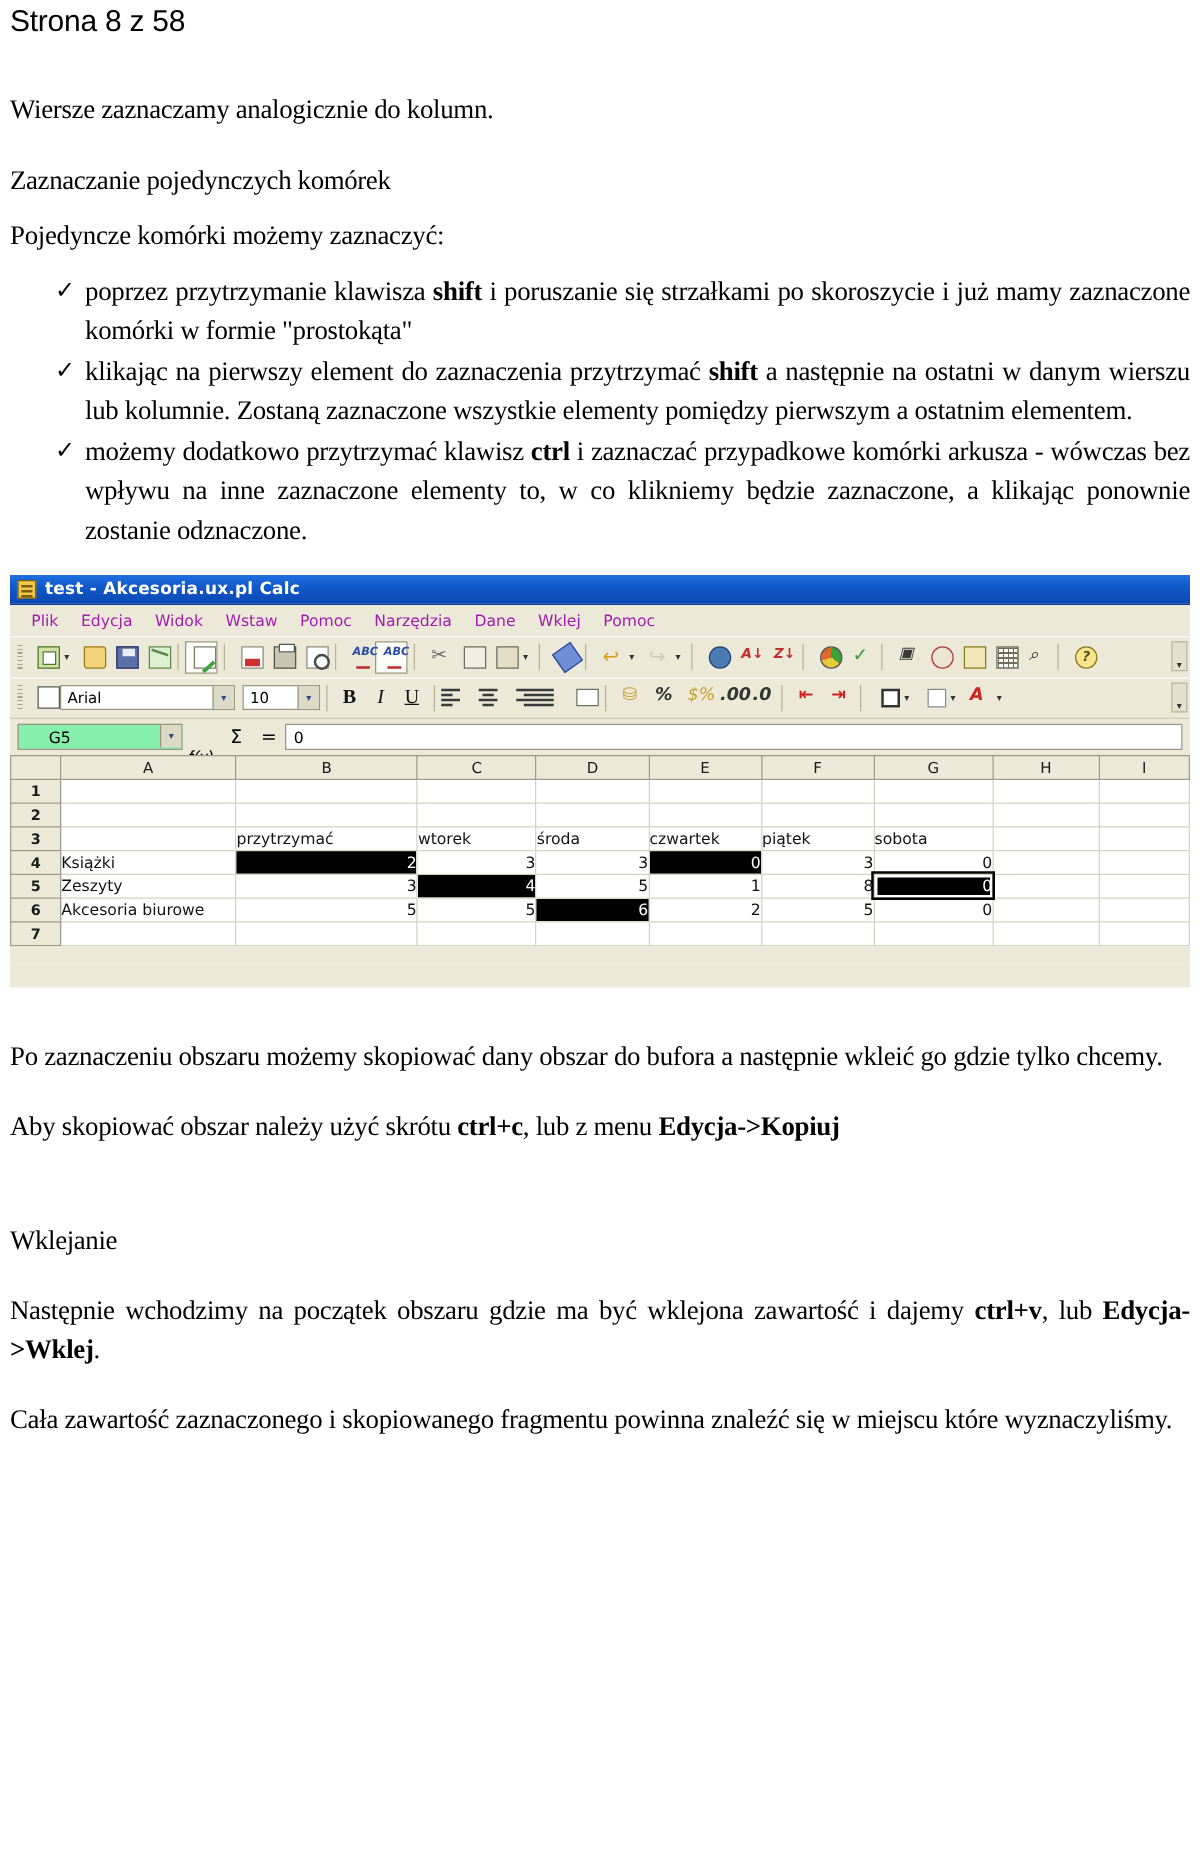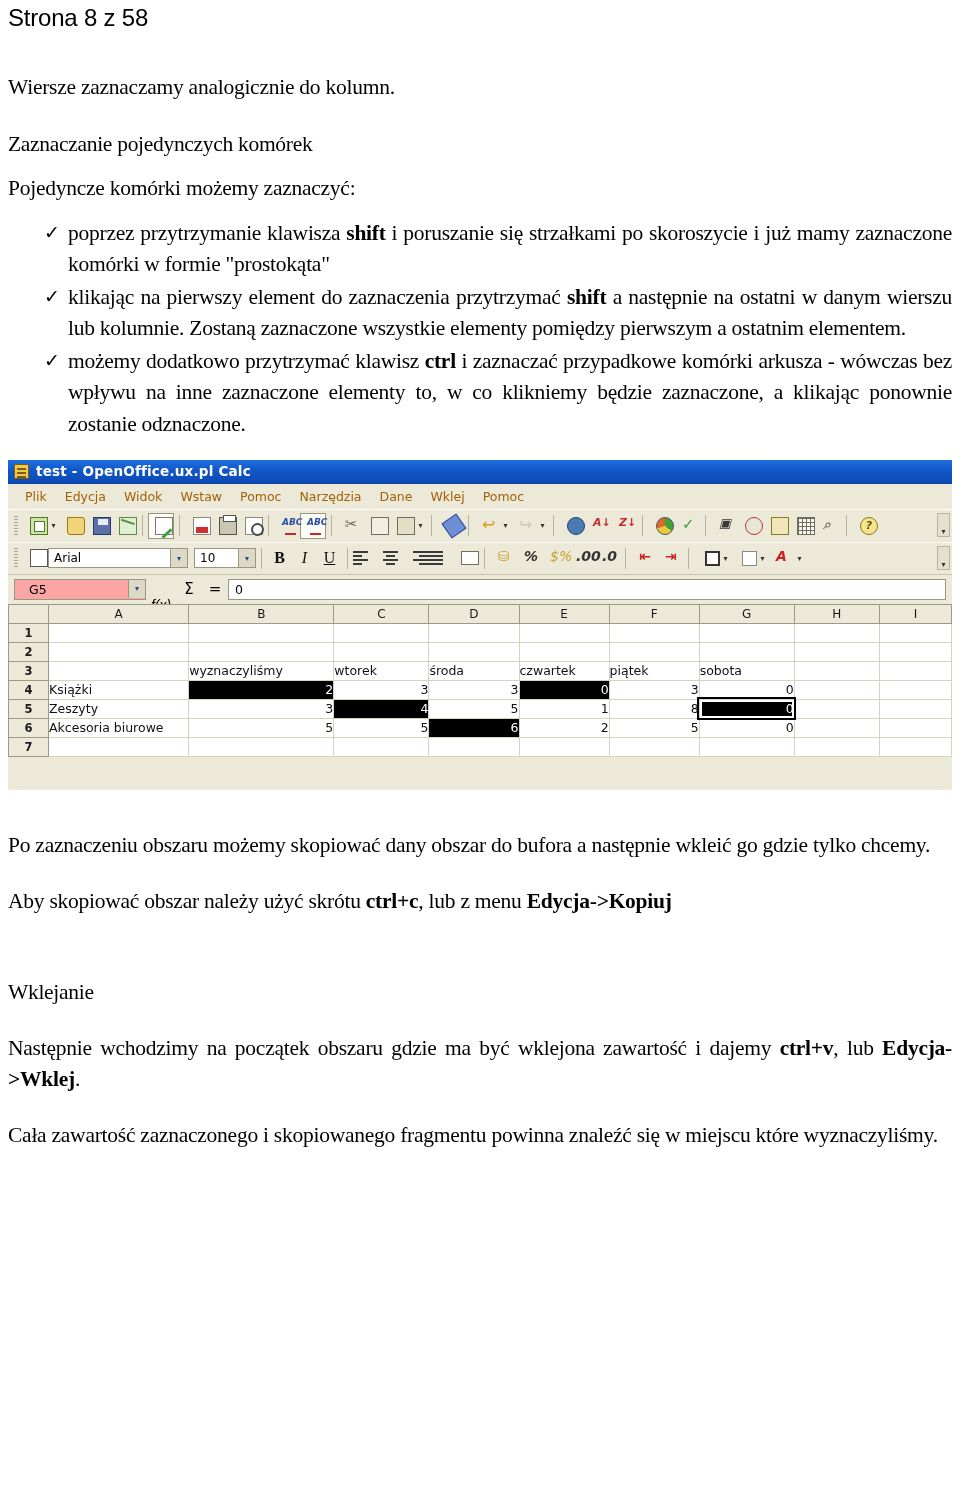--- a/index.html
+++ b/index.html
@@ -99,21 +99,21 @@
     background:#7a5f12;
     box-shadow:0 4px 0 #7a5f12, 0 8px 0 #7a5f12;
   }
 
   .menubar {
     height:25px;
     background:#ece9d8;
     display:flex; align-items:center;
     padding-left:8px;
     font-size:12.5px;
-    color:#a16207;
+    color:#a21caf;
     font-family:"DejaVu Sans", sans-serif;
   }
   .menubar .mi { padding:2px 9px 2px 9px; white-space:nowrap; }
 
   .toolbar {
     height:33px;
     background:#ece9d8;
     display:flex; align-items:center;
     border-top:1px solid #fdfcf5;
     padding-left:4px;
@@ -220,22 +220,22 @@
   .ic-fc { color:#c22; font-size:14px; font-weight:bold; }
 
   
   .formulabar {
     height:30px; background:#ece9d8;
     display:flex; align-items:center;
     padding-left:6px; gap:0;
     border-top:1px solid #c8c4ae;
   }
   .namebox {
-    width:132px; height:21px; background:#fca5a5; border:1px solid #9a9680;
-    display:flex; align-items:center; padding-left:14px;
+    width:132px; height:21px; background:#86efac; border:1px solid #9a9680;
+    display:flex; align-items:center; padding-left:24px;
     font-size:12.5px; position:relative; flex:0 0 auto;
     font-family:"DejaVu Sans", sans-serif;
   }
   .fx-btn {
     width:30px;height:21px;display:flex;align-items:center;justify-content:center;
     font-family:Liberation Sans, sans-serif; font-style:italic; font-size:14px; flex:0 0 auto;margin-top:32px;
   }
   .sum-btn, .eq-btn {
     width:26px;height:21px;display:flex;align-items:center;justify-content:center;
     font-size:15px; flex:0 0 auto; font-family:"DejaVu Sans", sans-serif;
@@ -312,21 +312,21 @@
       </li>
     </ul>
   </div>
 
   <div style="height:18px"></div>
 
   <div class="calc-shot">
 
     <div class="titlebar">
       <span class="app-icon"></span>
-      <span>test - OpenOffice.ux.pl Calc</span>
+      <span>test - Akcesoria.ux.pl Calc</span>
     </div>
 
     <div class="menubar">
       <span class="mi">Plik</span>
       <span class="mi">Edycja</span>
       <span class="mi">Widok</span>
       <span class="mi">Wstaw</span>
       <span class="mi">Pomoc</span>
       <span class="mi">Narzędzia</span>
       <span class="mi">Dane</span>
@@ -581,21 +581,21 @@
             <td class="cell"></td>
             <td class="cell"></td>
             <td class="cell"></td>
             <td class="cell"></td>
             <td class="cell"></td>
             <td class="cell"></td>
           </tr>
           <tr>
             <td class="rowhdr">3</td>
             <td class="cell"></td>
-            <td class="cell">wyznaczyliśmy</td>
+            <td class="cell">przytrzymać</td>
             <td class="cell">wtorek</td>
             <td class="cell">środa</td>
             <td class="cell">czwartek</td>
             <td class="cell">piątek</td>
             <td class="cell">sobota</td>
             <td class="cell"></td>
             <td class="cell"></td>
           </tr>
           <tr>
             <td class="rowhdr">4</td>

